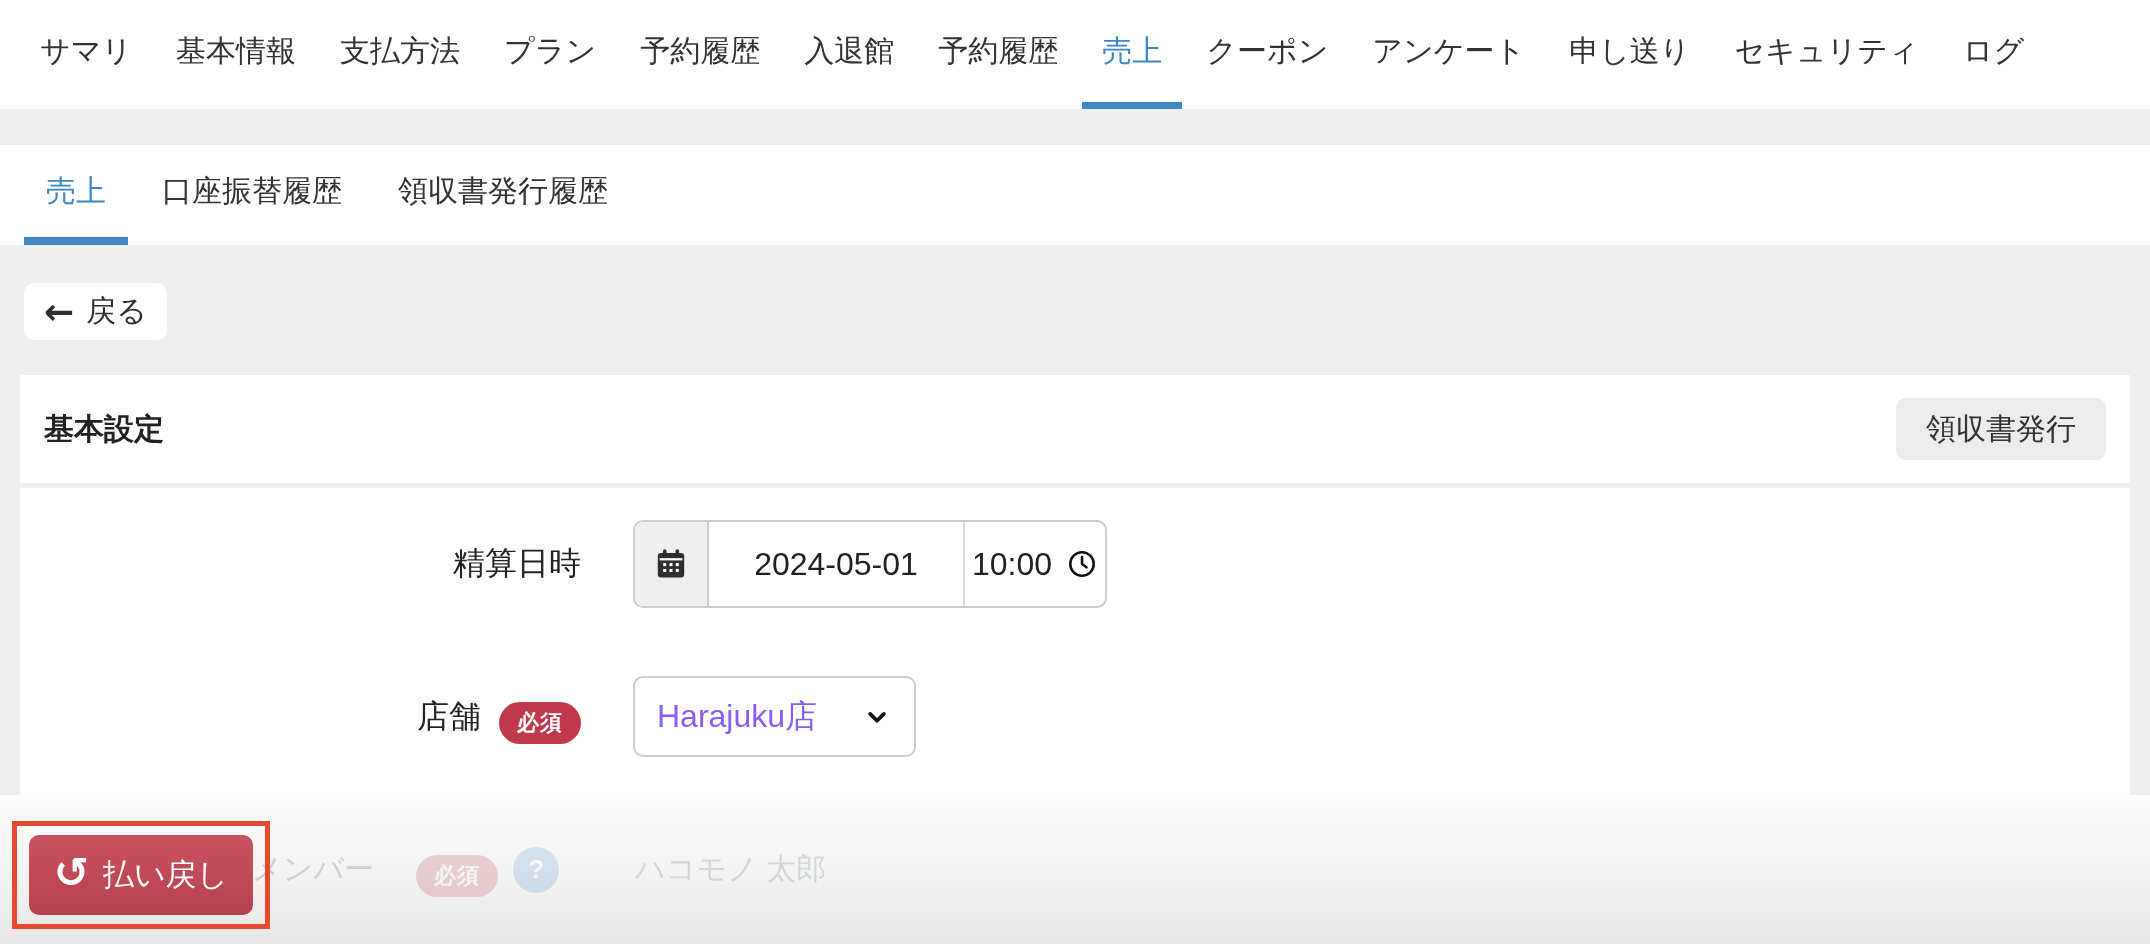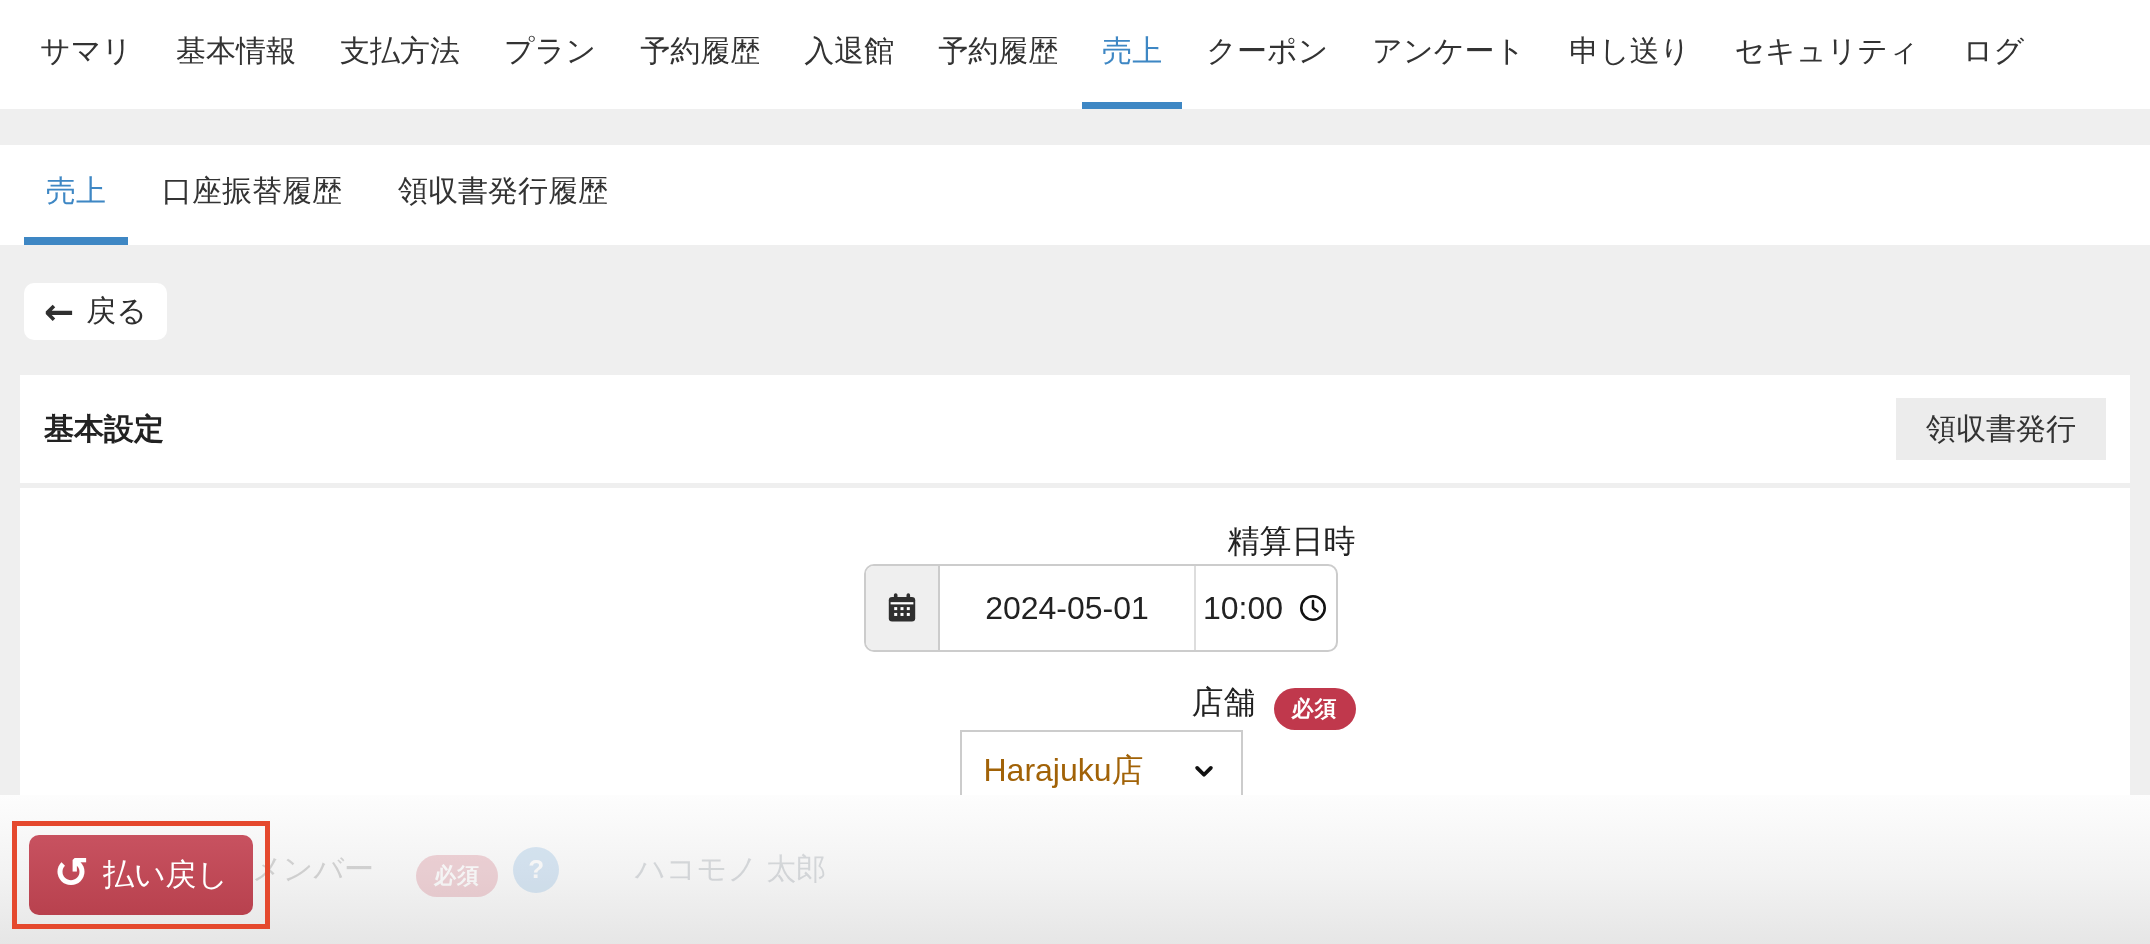--- a/index.html
+++ b/index.html
@@ -46,30 +46,30 @@
   .back-btn .arrow { font-size:36px; font-weight:bold; line-height:1; font-family:"DejaVu Sans", sans-serif; }
 
   
   .card-header {
     position:absolute; left:20px; top:375px; width:2110px; height:108px;
     background:#fff; display:flex; align-items:center; justify-content:space-between;
     padding:0 24px;
   }
   .card-title { font-size:30px; font-weight:bold; color:#222; }
   .receipt-btn {
-    background:#ececec; border:none; border-radius:0; height:62px;
+    background:#ececec; border:none; border-radius:10px; height:62px;
     padding:0 30px; font-size:30px; color:#333; cursor:pointer;
   }
 
   
   .card-body {
     position:absolute; left:20px; top:488px; width:2110px; height:307px;
     background:#fff;
   }
-  .form-row { position:absolute; left:0; width:100%; display:flex; align-items:center;flex-direction:column; }
+  .form-row { position:absolute; left:0; width:100%; display:flex; align-items:center; }
   .row-settlement { top:32px; height:88px; }
   .row-store { top:188px; height:81px; }
   .label-col {
     width:561px; display:flex; justify-content:flex-end; align-items:center;
     gap:18px; font-size:32px; color:#222;
   }
   .input-col { margin-left:52px; display:flex; align-items:center; }
 
   .badge {
     background:#c0384c; color:#fff; font-size:22px; font-weight:bold;
@@ -87,23 +87,23 @@
   .dt-date {
     flex:1; display:flex; align-items:center; justify-content:center;
     font-size:32px; color:#222; border-right:2px solid #ddd; cursor:text;
   }
   .dt-time {
     width:140px; display:flex; align-items:center; justify-content:center;
     gap:14px; font-size:32px; color:#222; cursor:text;
   }
 
   .select {
-    width:283px; height:81px; background:#fff; border:2px solid #ccc; border-radius:0;
+    width:283px; height:81px; background:#fff; border:2px solid #ccc; border-radius:10px;
     display:flex; align-items:center; justify-content:space-between;
-    padding:0 22px; font-size:32px; color:#a16207; cursor:pointer;gap:36px;
+    padding:0 22px; font-size:32px; color:#8b5cf6; cursor:pointer;gap:36px;
   }
 
   
   .footer {
     position:absolute; left:0; top:795px; width:2150px; height:149px;
     background:linear-gradient(180deg, #fdfdfd 0%, #f2f2f2 55%, #e6e6e6 100%);
   }
   .ghost-row {
     position:absolute; left:252px; top:0; height:100%;
     display:flex; align-items:center; opacity:0.2; pointer-events:none;

